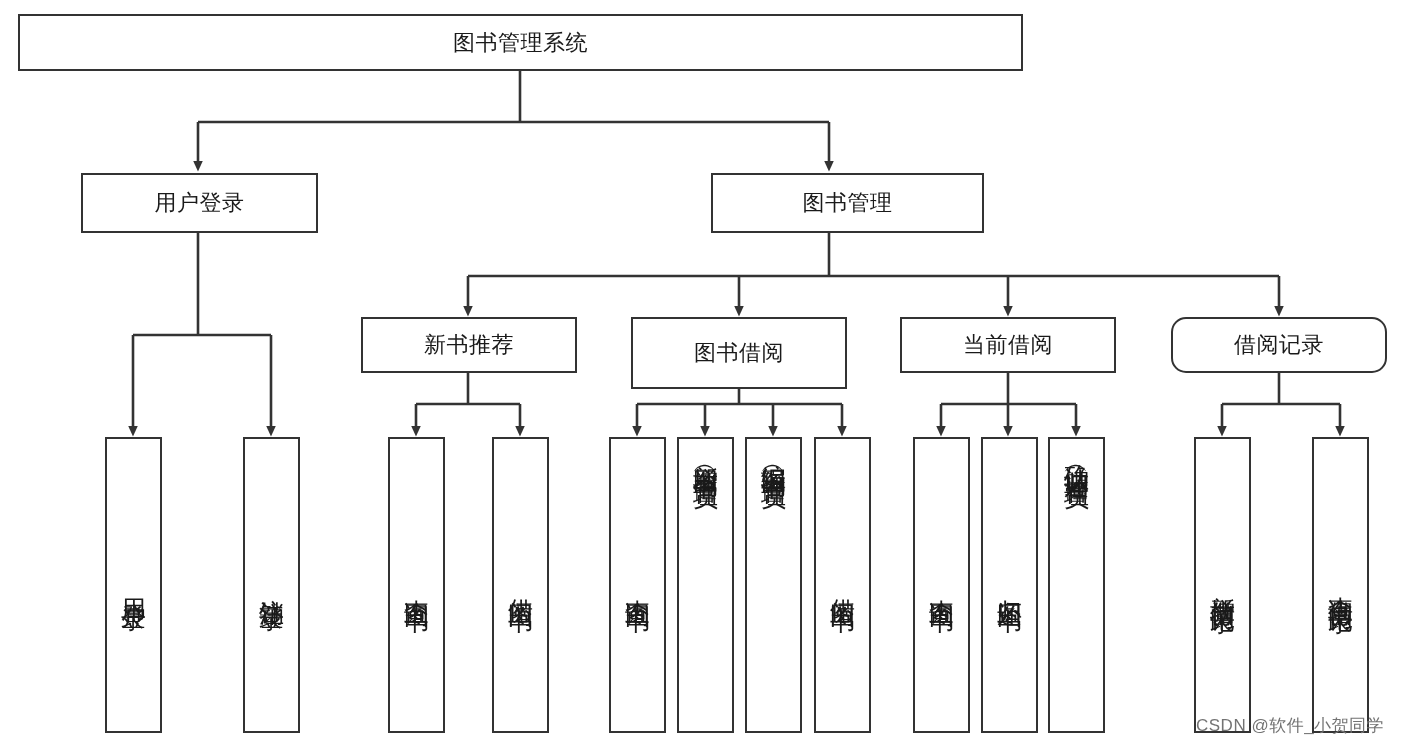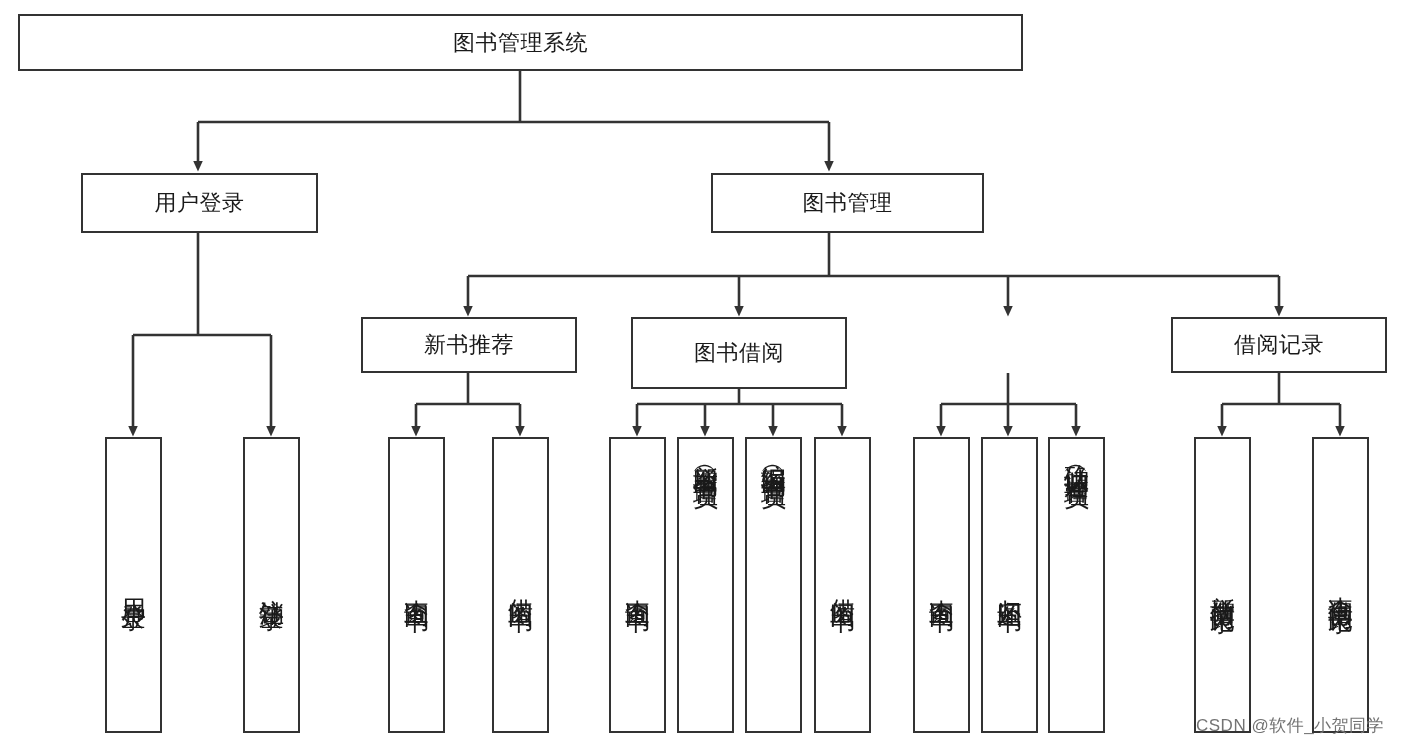--- a/index.html
+++ b/index.html
@@ -136,21 +136,24 @@
   <div class="node horizontal" style="left:711px; top:173px; width:273px; height:60px;">
     <span class="node-label">图书管理</span>
   </div>
 
   <div class="node horizontal" style="left:361px; top:317px; width:216px; height:56px;">
     <span class="node-label">新书推荐</span>
   </div>
   <div class="node horizontal" style="left:631px; top:317px; width:216px; height:72px;">
     <span class="node-label">图书借阅</span>
   </div>
-  <div class="node horizontal" style="left:1171px; top:317px; width:216px; height:56px;">
+  <div class="node horizontal" style="left:900px; top:317px; width:216px; height:56px;">
+    <span class="node-label">当前借阅</span>
+  </div>
+  <div class="node horizontal" style="left:1171px; top:317px; width:216px; height:56px;border-radius:15px;">
     <span class="node-label">借阅记录</span>
   </div>
 
   <div class="node vertical centered" style="left:105px; top:437px; width:57px; height:296px;">
     <span class="node-label">用户登录</span>
   </div>
   <div class="node vertical centered" style="left:243px; top:437px; width:57px; height:296px;">
     <span class="node-label">注销登录</span>
   </div>
 

